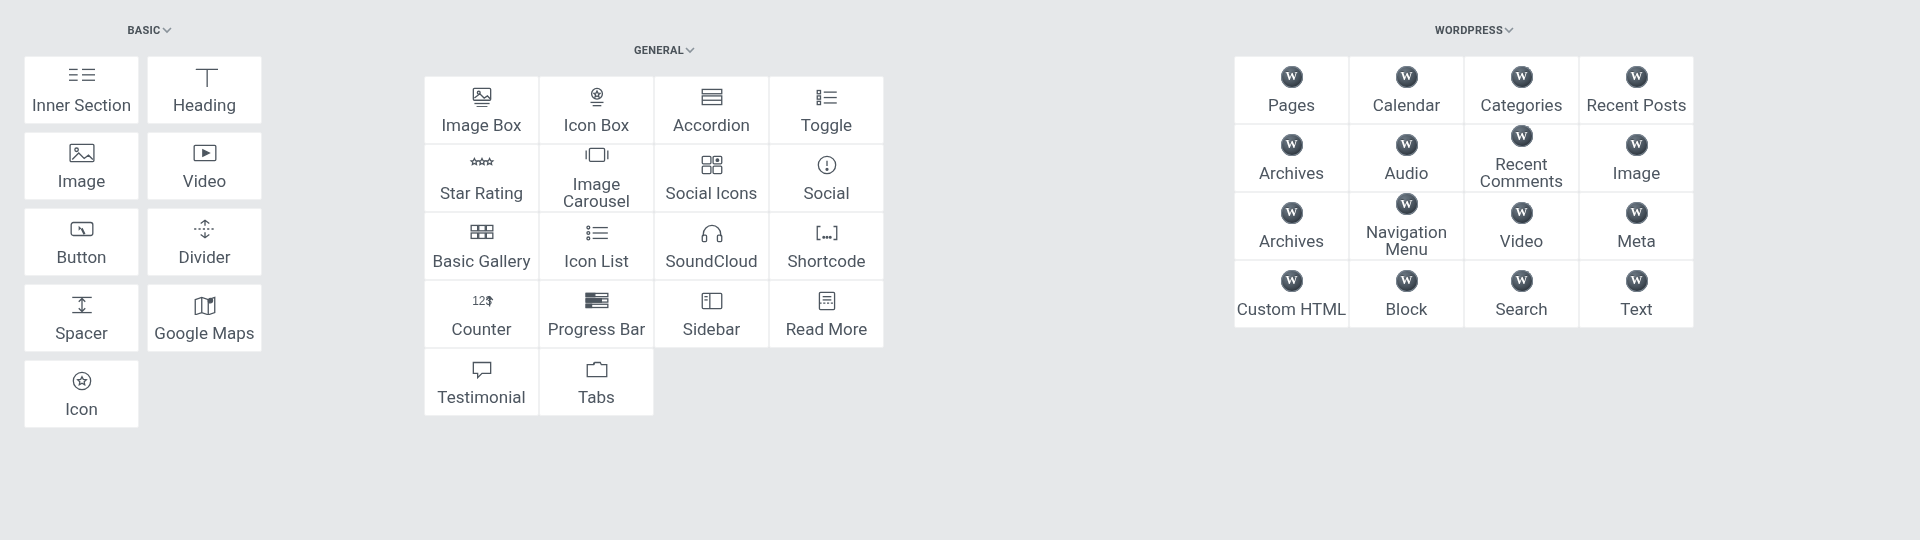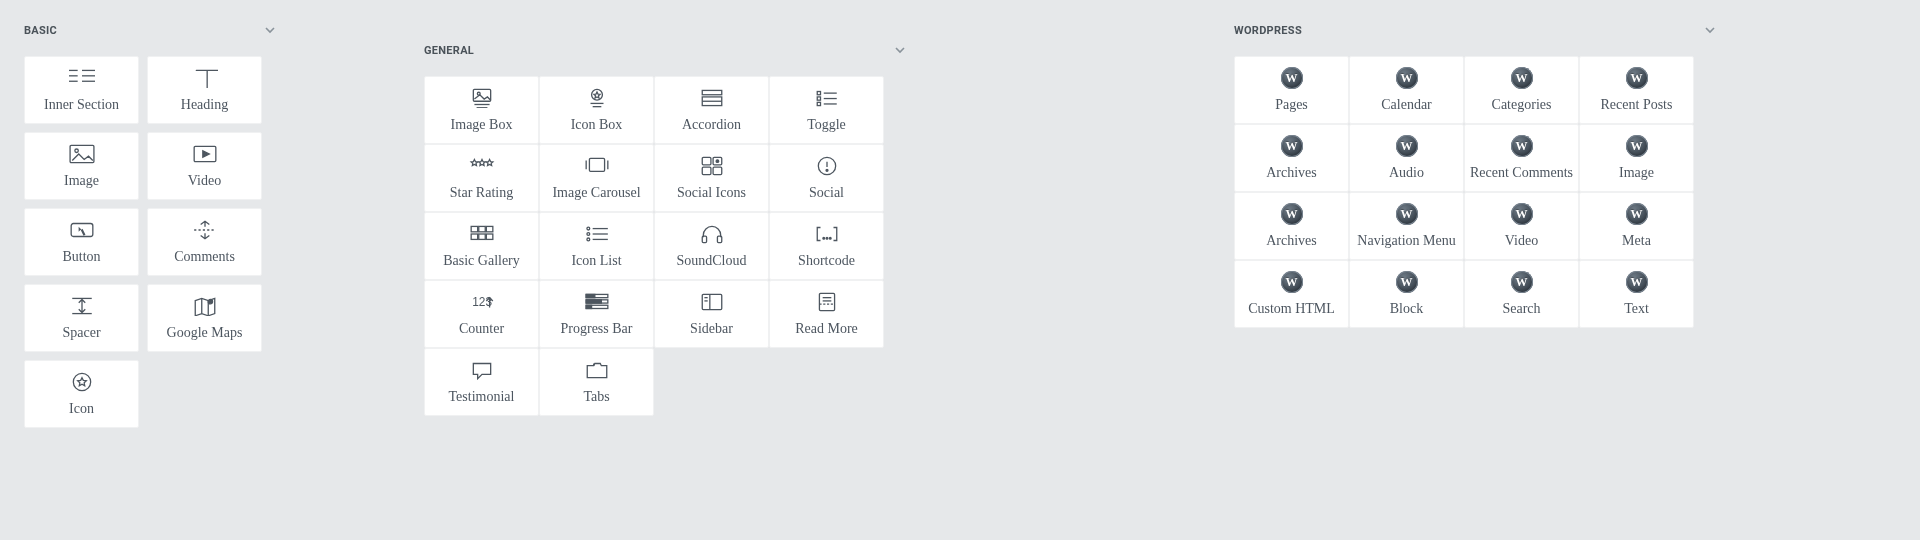--- a/index.html
+++ b/index.html
@@ -19,21 +19,21 @@
   }
   .panel {
     flex: 0 0 auto;
   }
   .panel-basic   { width: 260px; margin-right: 140px;}
   .panel-general { width: 490px; margin-right: 320px; margin-top: 20px;}
   .panel-wp      { width: 490px; }
   .panel-header {
     display: flex;
     align-items: center;
-    justify-content: space-between;
+    justify-content: center;
     height: 24px;
     margin-bottom: 14px;
     padding-right: 8px;
   }
   .panel-title {
     font-size: 11px;
     font-weight: 700;
     letter-spacing: 0.3px;
     color: #4a5259;
   }
@@ -70,25 +70,24 @@
     align-items: center;
     justify-content: center;
     color: #555c63;
   }
   .card-icon svg {
     stroke: #4d565f;
     fill: none;
     stroke-width: 1.2;
   }
   .card-label {
-    font-size: 14px;
+    font-size: 17px;
     color: #4d5660;
     text-align: center;
     line-height: 1;
-    font-family: Liberation Serif, serif;
   }
   
   .wp-logo {
     width: 22px; height: 22px;
     border-radius: 50%;
     background: radial-gradient(circle at 35% 30%, #6f7b86 0%, #3b454f 70%);
     box-shadow: inset 0 0 0 1px #788490, inset 0 -2px 4px rgba(0,0,0,.25);
     position: relative;
   }
   .wp-logo::after{
@@ -314,21 +313,21 @@
             </svg>
           </div>
           <div class="card-label">Button</div>
         </div>
         <div class="card">
           <div class="card-icon">
             <svg width="26" height="20" viewBox="0 0 24 18">
               <use href="#i-divider"></use>
             </svg>
           </div>
-          <div class="card-label">Comments</div>
+          <div class="card-label">Divider</div>
         </div>
         <div class="card">
           <div class="card-icon">
             <svg width="26" height="20" viewBox="0 0 24 18">
               <use href="#i-spacer"></use>
             </svg>
           </div>
           <div class="card-label">Spacer</div>
         </div>
         <div class="card">

